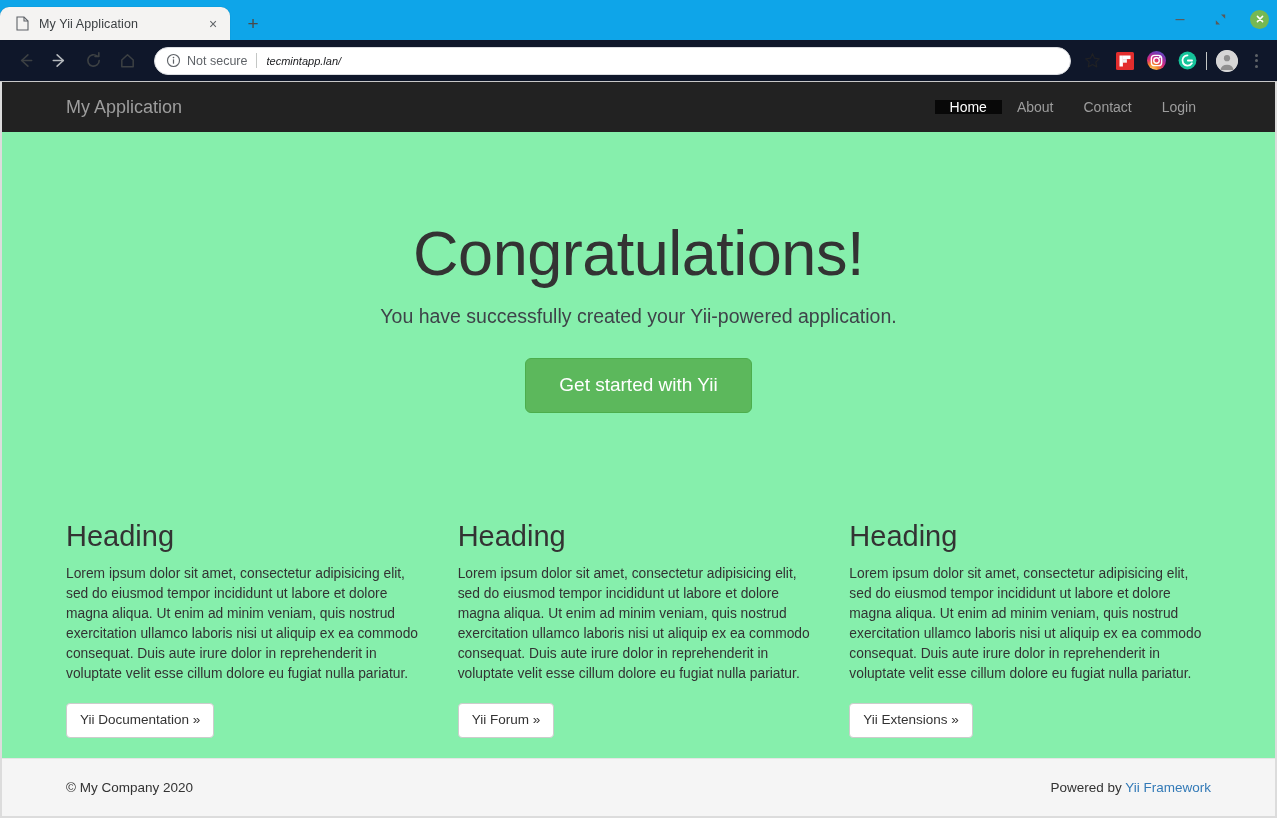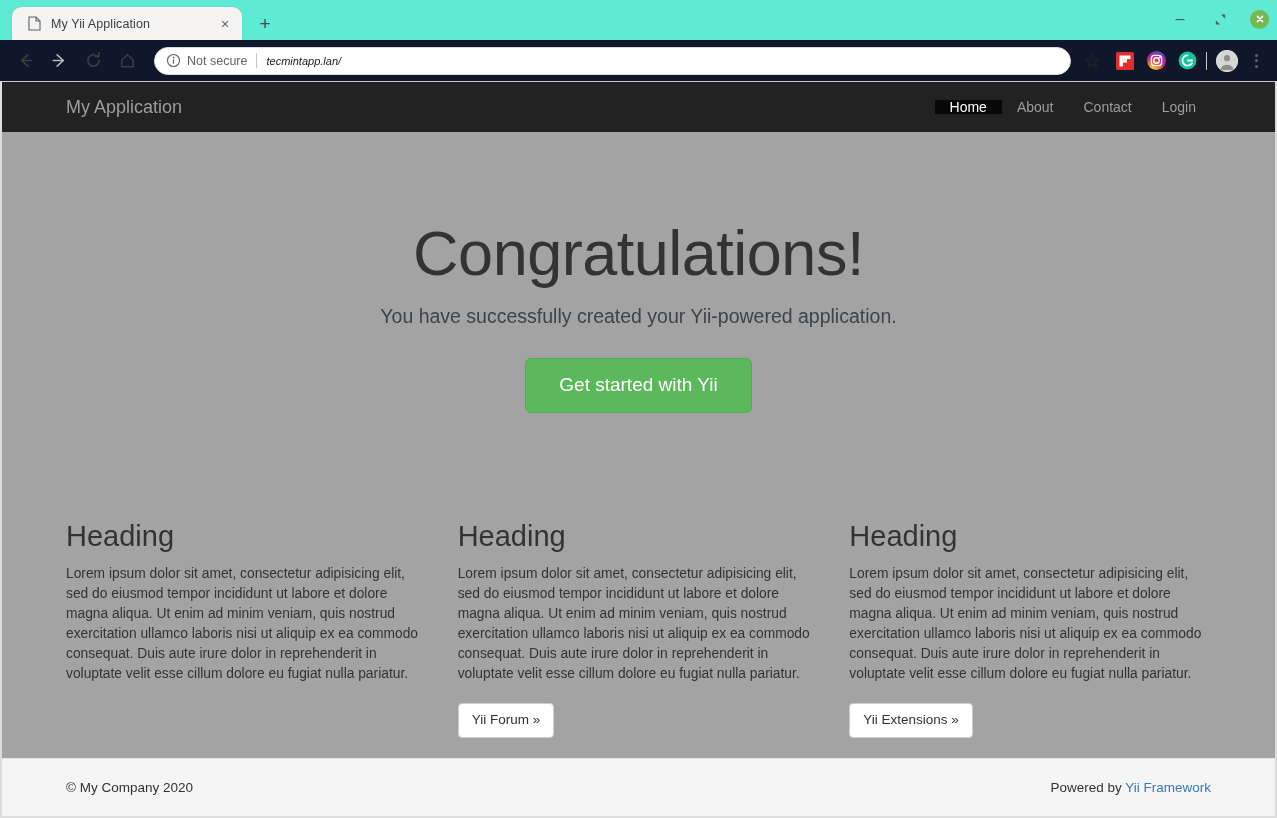--- a/index.html
+++ b/index.html
@@ -18,24 +18,23 @@
     height: 818px;
     display: flex;
     flex-direction: column;
     background: #d6d6d6;
     position: relative;
   }
 
   
   .tab-strip {
     height: 40px;
-    background: #5eead4;
+    background: #0ea5e9;
     display: flex;
     align-items: flex-end;
-    padding-left: 12px;
     position: relative;
     flex: 0 0 40px;
   }
   .tab {
     height: 33px;
     width: 230px;
     background: #f4f3f2;
     border-radius: 9px 9px 0 0;
     display: flex;
     align-items: center;
@@ -176,21 +175,21 @@
     width: 24px; height: 26px;
     display: flex; flex-direction: column; align-items: center; justify-content: center;
     gap: 2.5px;
     margin-left: 6px;
   }
   .menu-dot { width: 3px; height: 3px; border-radius: 50%; background: #5f6368; }
 
   
   .viewport {
     flex: 1;
-    background: #a3a3a3;
+    background: #86efac;
     overflow: hidden;
     border-left: 2px solid #dcdcdc;
     border-right: 2px solid #dcdcdc;
     border-bottom: 2px solid #dcdcdc;
     display: flex;
     flex-direction: column;
     position: relative;
   }
 
   
@@ -476,20 +475,21 @@
       <p class="lead">You have successfully created your Yii-powered application.</p>
       <a class="btn-cta">Get started with Yii</a>
     </div>
 
     <div class="body-content">
       <div class="row">
 
         <div class="col">
           <h2>Heading</h2>
           <p>Lorem ipsum dolor sit amet, consectetur adipisicing elit, sed do eiusmod tempor incididunt ut labore et dolore magna aliqua. Ut enim ad minim veniam, quis nostrud exercitation ullamco laboris nisi ut aliquip ex ea commodo consequat. Duis aute irure dolor in reprehenderit in voluptate velit esse cillum dolore eu fugiat nulla pariatur.</p>
+          <a class="btn-default">Yii Documentation »</a>
         </div>
 
         <div class="col">
           <h2>Heading</h2>
           <p>Lorem ipsum dolor sit amet, consectetur adipisicing elit, sed do eiusmod tempor incididunt ut labore et dolore magna aliqua. Ut enim ad minim veniam, quis nostrud exercitation ullamco laboris nisi ut aliquip ex ea commodo consequat. Duis aute irure dolor in reprehenderit in voluptate velit esse cillum dolore eu fugiat nulla pariatur.</p>
           <a class="btn-default">Yii Forum »</a>
         </div>
 
         <div class="col">
           <h2>Heading</h2>

